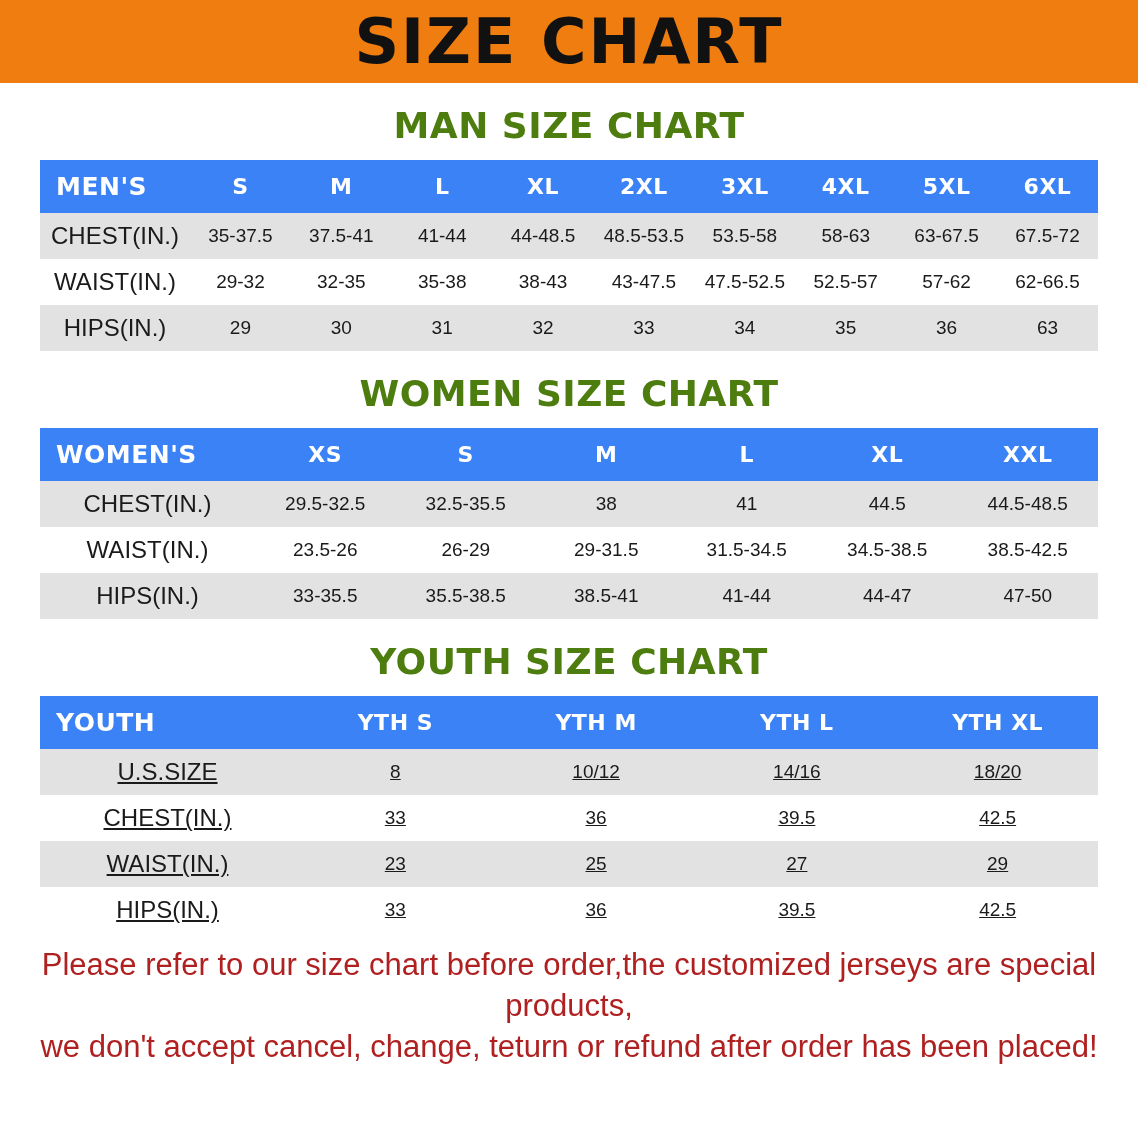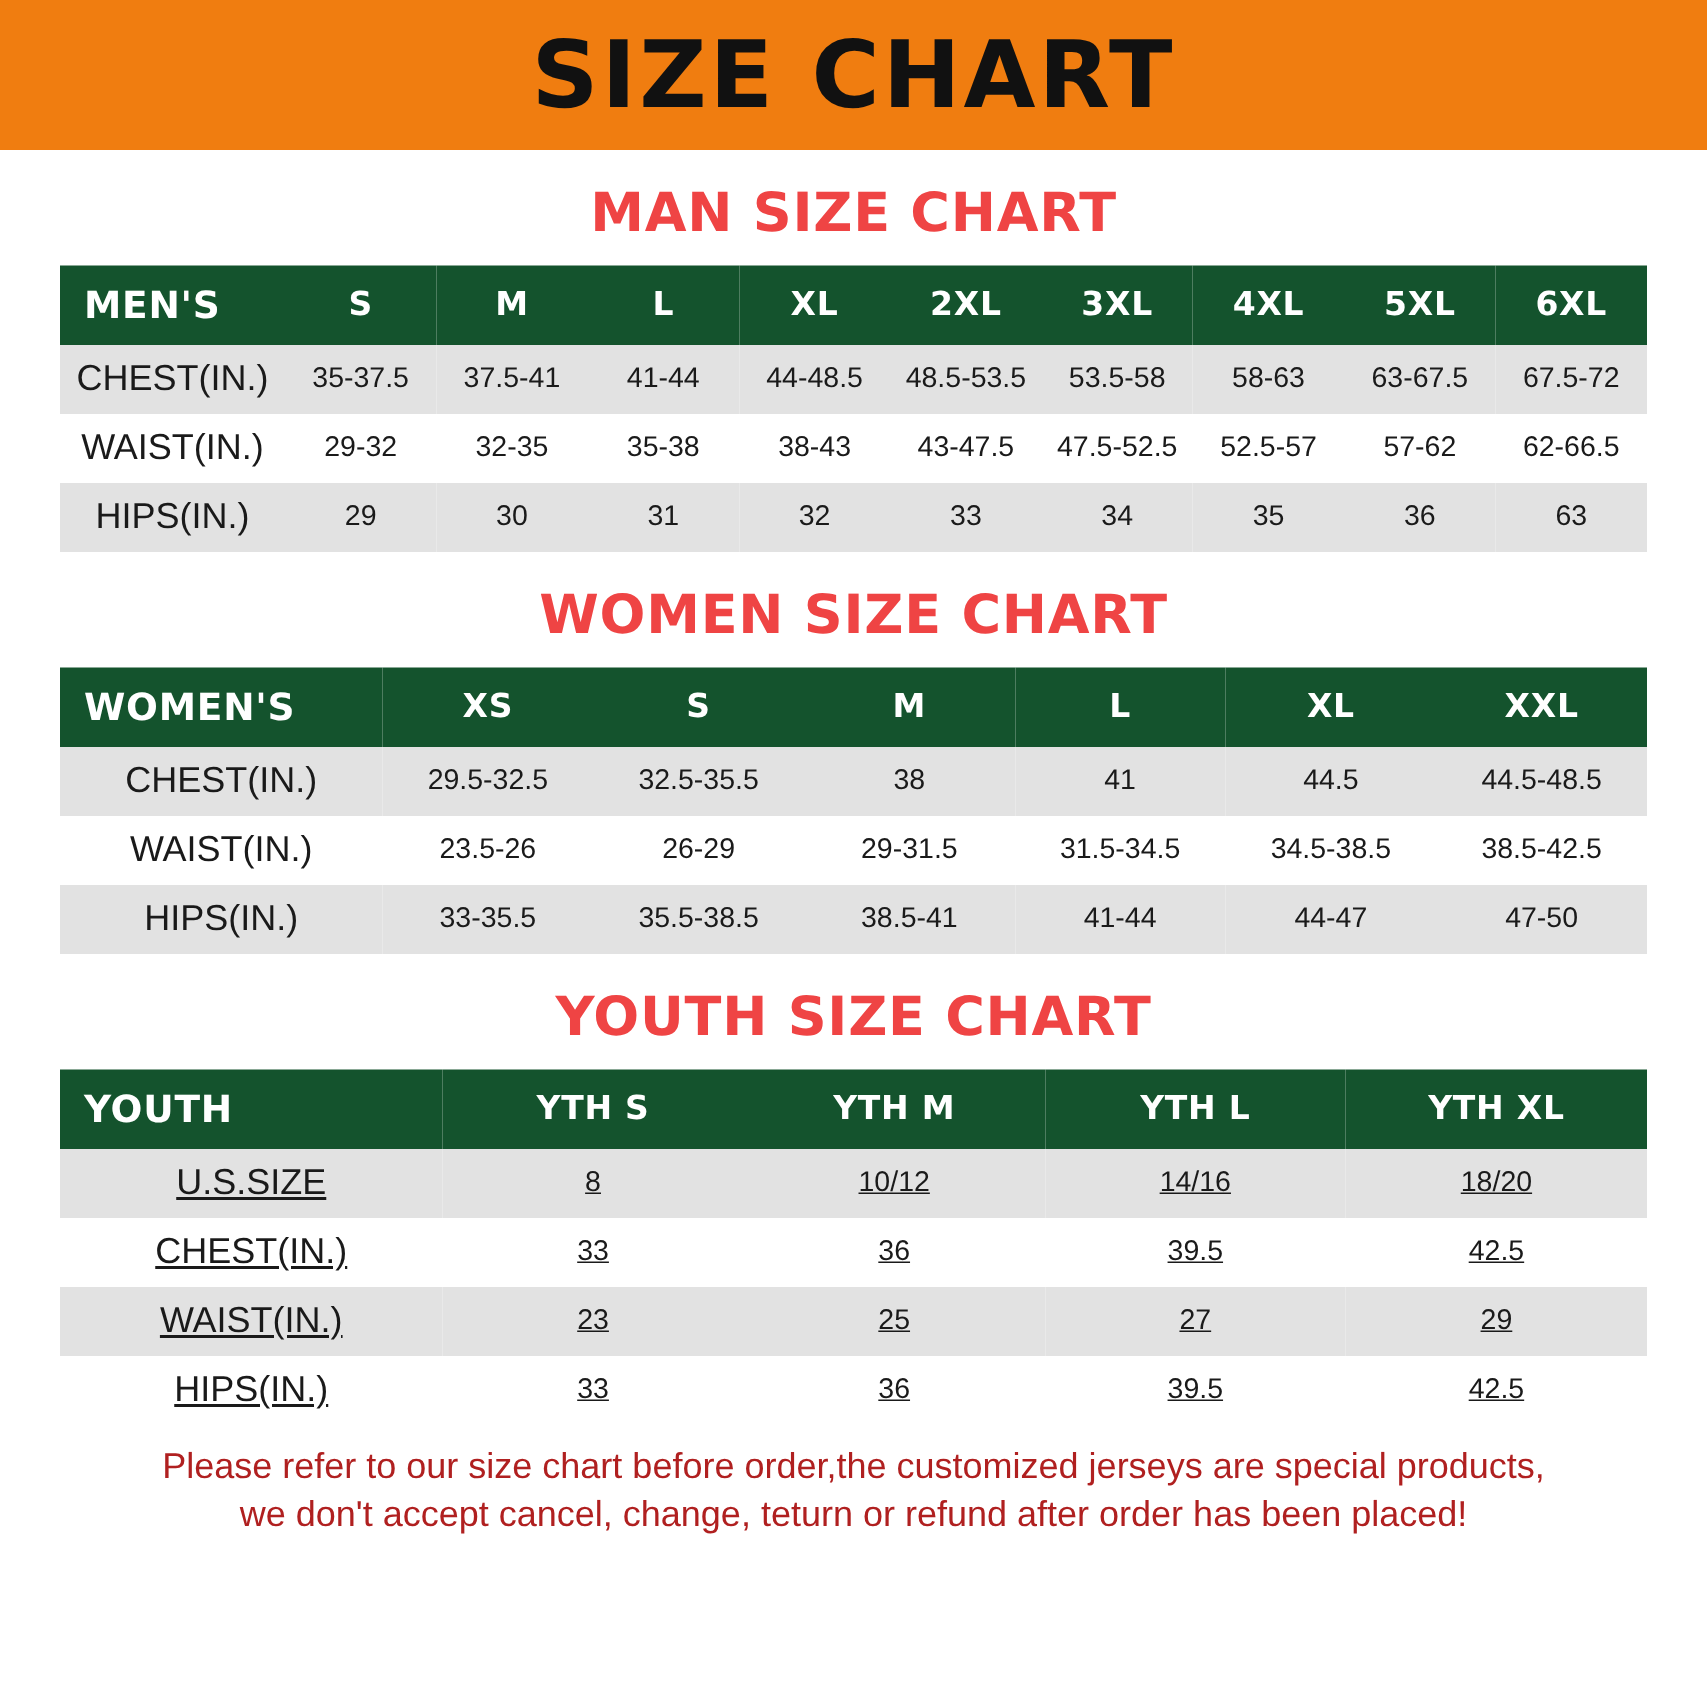--- a/index.html
+++ b/index.html
@@ -38,31 +38,31 @@
   }
   .section {
     padding: 0 40px;
   }
   .section-title {
     text-align: center;
     font-family: "DejaVu Sans", sans-serif;
     font-weight: bold;
     font-size: 36px;
     letter-spacing: 0.5px;
-    color: #ef4444;
+    color: #4d7c0f;
     margin: 22px 0 14px 0;
   }
   table.size-table {
     width: 1058px;
     border-collapse: collapse;
     table-layout: fixed;
     margin: 0 auto;
   }
   table.size-table th {
-    background: #14532d;
+    background: #3b82f6;
     color: #ffffff;
     font-family: "DejaVu Sans", sans-serif;
     font-weight: bold;
     font-size: 22px;
     padding: 12px 4px;
     text-align: center;
     letter-spacing: 0.5px;
   }
   table.size-table th.first-col {
     text-align: left;
@@ -100,21 +100,21 @@
   .men-table th { font-size: 21px; }
   .men-table td { font-size: 18px; }
   .men-table th.first-col { font-size: 25px; }
   .women-table th.first-col { font-size: 25px; }
   .youth-table th.first-col { font-size: 26px; }
 
   .notice {
     margin: 12px 36px 0 36px;
     color: #b02020;
     font-family: "Liberation Sans", sans-serif;
-    font-size: 24px;
+    font-size: 31px;
     line-height: 1.32;
     text-align: center;
   }
 </style>
 </head>
 <body>
 
 <div class="page">
 
   <div class="banner">

